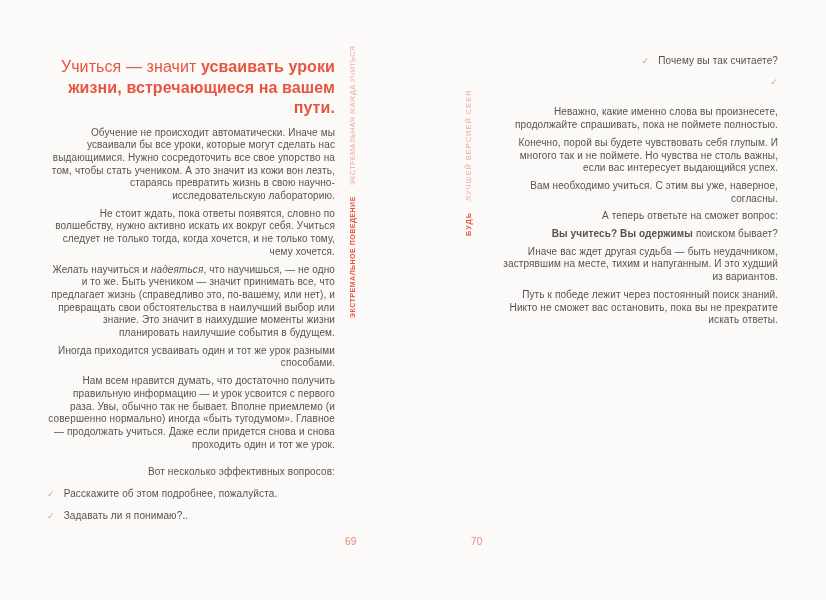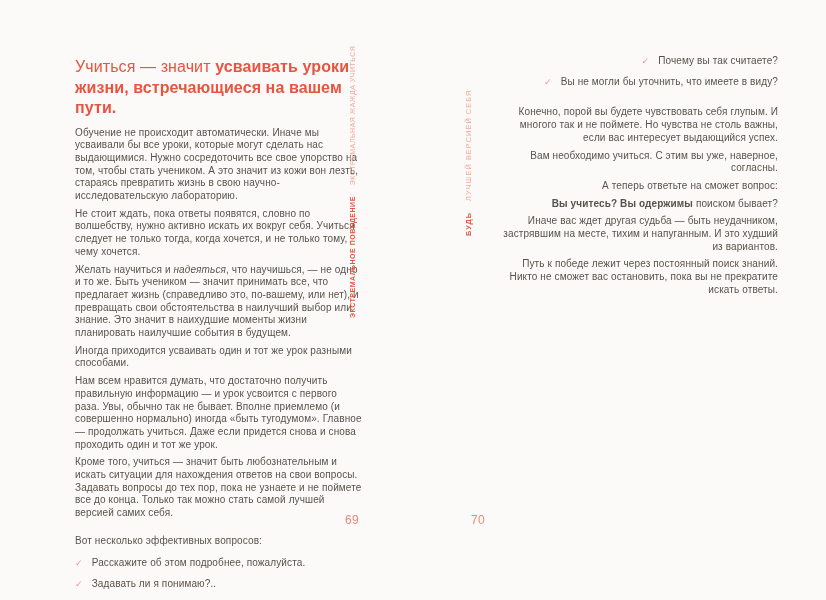--- a/index.html
+++ b/index.html
@@ -6,21 +6,21 @@
   .spread{
     position:relative;
     width:826px;height:600px;
     background:#fbfaf8;
     overflow:hidden;
     font-family:"Liberation Sans", sans-serif;
     color:#59524c;
   }
   
   .col{position:absolute;top:57px;}
-  .col-left{left:47px;width:288px;text-align:left;margin-left:28px;}
+  .col-left{left:47px;width:288px;text-align:right;}
   .col-right{left:500px;width:278px;text-align:right;top:55px;}
   .heading{
     font-size:16px;line-height:20.5px;font-weight:400;
     color:#e7543f;margin:0 0 8px 0;letter-spacing:.1px;
   }
   .heading b{font-weight:700;}
   p.body{
     font-size:10px;line-height:12.7px;margin:0 0 5px 0;letter-spacing:.12px;
   }
   p.body em{}
@@ -42,39 +42,38 @@
     transform-origin:0 0;transform:rotate(-90deg);
     font-size:7px;letter-spacing:.5px;line-height:10px;
     text-transform:uppercase;
   }
   .v-header .v-bold{font-weight:700;color:#e7543f;}
   .v-header .v-light{font-weight:400;color:#f0ab9f;margin-left:11px;}
   .v-left{left:348px;top:318px;}
   .v-right{left:464px;top:236px;letter-spacing:1.1px;font-size:7.3px;}
   
   .pagenum{
-    position:absolute;top:513px;font-size:12px;color:#e5897c;letter-spacing:.3px;
+    position:absolute;top:536px;font-size:10px;color:#e5897c;letter-spacing:.3px;
   }
   .pagenum-left{left:345px;}
   .pagenum-right{left:471px;}
 </style>
 </head>
 <body>
 
 <div class="spread">
 
   <div class="col col-left">
     <h1 class="heading"><span>Учиться — значит </span><b>усваивать уроки жизни, встречающиеся на вашем пути.</b></h1>
 
     <p class="body">Обучение не происходит автоматически. Иначе мы усваивали бы все уроки, которые могут сделать нас выдающимися. Нужно сосредоточить все свое упорство на том, чтобы стать учеником. А это значит из кожи вон лезть, стараясь превратить жизнь в свою научно-исследовательскую лабораторию.</p>
     <p class="body">Не стоит ждать, пока ответы появятся, словно по волшебству, нужно активно искать их вокруг себя. Учиться следует не только тогда, когда хочется, и не только тому, чему хочется.</p>
     <p class="body"><span>Желать научиться и </span><em>надеяться</em><span>, что научишься, — не одно и то же. Быть учеником — значит принимать все, что предлагает жизнь (справедливо это, по-вашему, или нет), и превращать свои обстоятельства в наилучший выбор или знание. Это значит в наихудшие моменты жизни планировать наилучшие события в будущем.</span></p>
     <p class="body">Иногда приходится усваивать один и тот же урок разными способами.</p>
     <p class="body">Нам всем нравится думать, что достаточно получить правильную информацию — и урок усвоится с первого раза. Увы, обычно так не бывает. Вполне приемлемо (и совершенно нормально) иногда «быть тугодумом». Главное — продолжать учиться. Даже если придется снова и снова проходить один и тот же урок.</p>
-    <p class="body">Кроме того, учиться — значит быть любознательным и искать ситуации для нахождения ответов на свои вопросы. Задавать вопросы до тех пор, пока не узнаете и не поймете все до конца. Только так можно стать самой лучшей версией самих себя.</p>
 
     <p class="body intro">Вот несколько эффективных вопросов:</p>
 
     <div class="check-row">
       <span class="mark">✓</span>
       <span>Расскажите об этом подробнее, пожалуйста.</span>
     </div>
     <div class="check-row">
       <span class="mark">✓</span>
       <span>Задавать ли я понимаю?..</span>
@@ -82,24 +81,24 @@
   </div>
 
   <div class="col col-right">
     <div class="check-group-right">
       <div class="check-row">
         <span class="mark">✓</span>
         <span>Почему вы так считаете?</span>
       </div>
       <div class="check-row">
         <span class="mark">✓</span>
-        <span>Вы не могли бы уточнить, что имеете в виду?</span>
       </div>
     </div>
 
+    <p class="body">Неважно, какие именно слова вы произнесете, продолжайте спрашивать, пока не поймете полностью.</p>
     <p class="body">Конечно, порой вы будете чувствовать себя глупым. И многого так и не поймете. Но чувства не столь важны, если вас интересует выдающийся успех.</p>
     <p class="body">Вам необходимо учиться. С этим вы уже, наверное, согласны.</p>
     <p class="body">А теперь ответьте на сможет вопрос:</p>
     <p class="body"><b>Вы учитесь? Вы одержимы</b><span> поиском бывает?</span></p>
     <p class="body">Иначе вас ждет другая судьба — быть неудачником, застрявшим на месте, тихим и напуганным. И это худший из вариантов.</p>
     <p class="body">Путь к победе лежит через постоянный поиск знаний. Никто не сможет вас остановить, пока вы не прекратите искать ответы.</p>
   </div>
 
   <div class="v-header v-left">
     <span class="v-bold">ЭКСТРЕМАЛЬНОЕ ПОВЕДЕНИЕ</span><span class="v-light">ЭКСТРЕМАЛЬНАЯ ЖАЖДА УЧИТЬСЯ</span>

